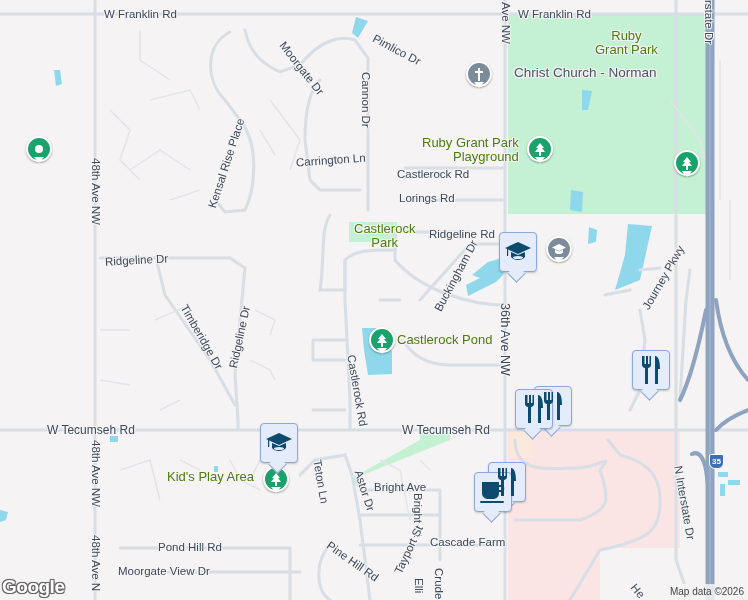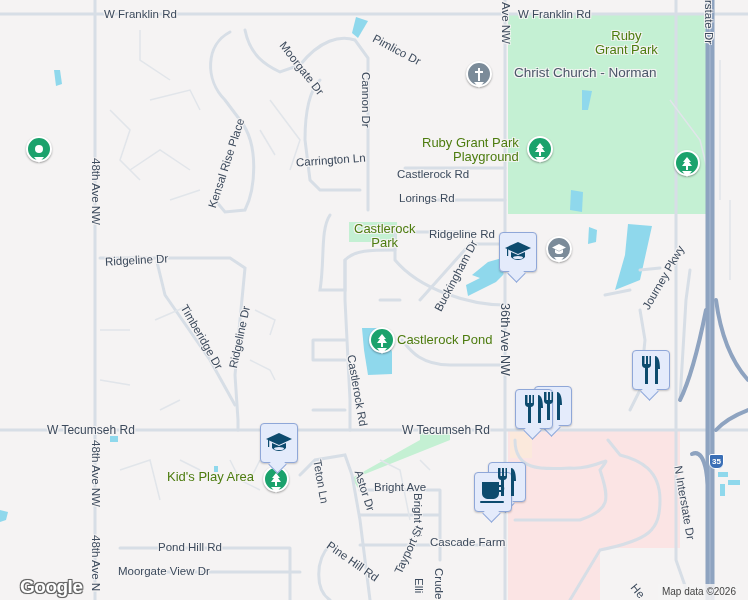--- a/index.html
+++ b/index.html
@@ -12,23 +12,23 @@
   .lbl.poi{color:#4a5668;font-size:13.5px;}
   .lbl.v{transform-origin:left top;}
   .pin{position:absolute;cursor:pointer;}
   .pin-round{width:22px;height:22px;border-radius:50%;border:2px solid #fff;box-shadow:0 1px 2px rgba(0,0,0,.35);display:flex;align-items:center;justify-content:center;}
   .pin-round::after{content:"";position:absolute;left:8px;top:21px;width:0;height:0;border-left:5px solid transparent;border-right:5px solid transparent;border-top:6px solid #fff;}
   .sq{position:absolute;width:48px;height:32px;background:#e4ebfb;border:1.5px solid #8fa7d8;border-radius:4px;display:flex;align-items:center;justify-content:center;box-shadow:0 1px 2px rgba(0,0,0,.2);}
   .sq::after{content:"";position:absolute;left:16px;bottom:-9px;width:12px;height:12px;background:#e4ebfb;border-right:1.5px solid #8fa7d8;border-bottom:1.5px solid #8fa7d8;transform:rotate(45deg);}
   .sq svg{position:relative;z-index:2;}
   .sq.tall{width:36px;height:38px;}
   .sq.tall::after{left:10px;}
-  .google{position:absolute;left:20px;top:576px;font-size:19px;font-weight:bold;color:#fff;letter-spacing:-0.5px;
+  .google{position:absolute;left:2px;top:576px;font-size:19px;font-weight:bold;color:#fff;letter-spacing:-0.5px;
           text-shadow:-1px -1px 0 #666,1px -1px 0 #666,-1px 1px 0 #666,1px 1px 0 #666,0 0 2px #555;}
-  .attrib{position:absolute;right:8px;top:584px;height:16px;padding:0 4px;background:rgba(245,243,243,.85);font-size:10px;color:#444;line-height:16px;}
+  .attrib{position:absolute;right:0;top:584px;height:16px;padding:0 4px;background:rgba(245,243,243,.85);font-size:10px;color:#444;line-height:16px;}
   .shield{position:absolute;left:709px;top:454px;width:13px;height:13px;background:#3b6fb6;border:1px solid #fff;border-radius:2px 2px 6px 6px;color:#fff;font-size:8px;font-weight:bold;text-align:center;line-height:14px;}
 </style>
 </head>
 <body>
 
 <div id="map">
   <svg class="base" width="748" height="600" viewBox="0 0 748 600">
 
     <path d="M508 430 H680 V548 H600 V600 H508 Z" fill="#fbe4e4"></path>
     <rect x="510" y="430" width="22" height="28" fill="#fbe9dc"></rect>

